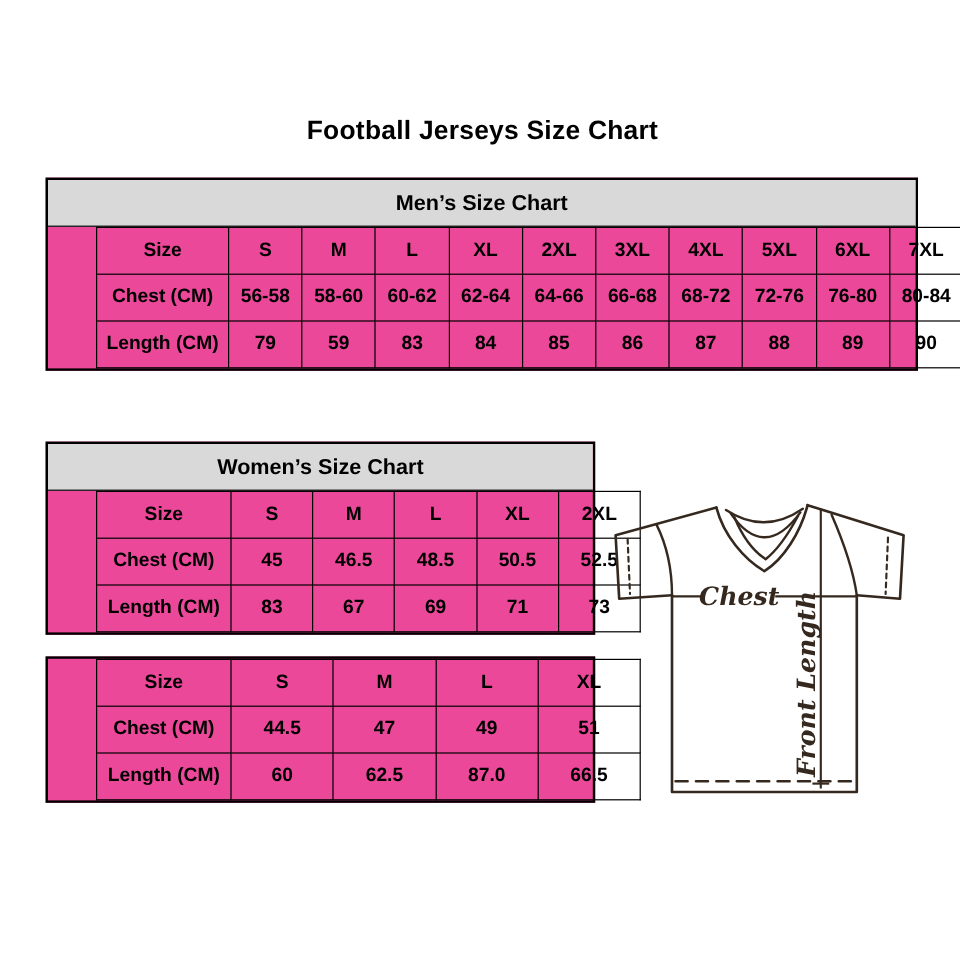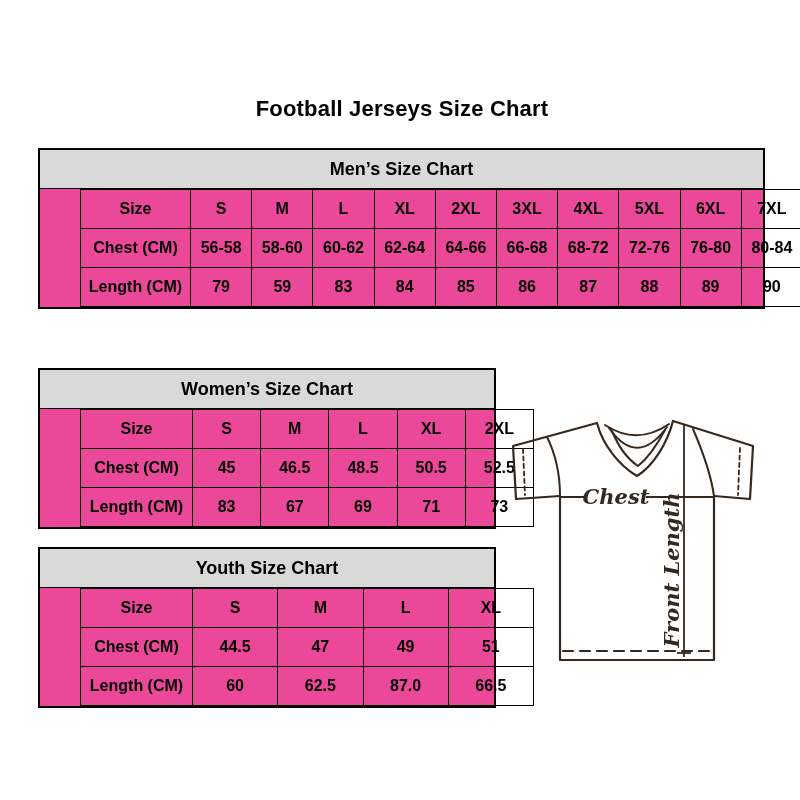--- a/index.html
+++ b/index.html
@@ -128,21 +128,20 @@
             <td>67</td>
             <td>69</td>
             <td>71</td>
             <td>73</td>
           </tr>
         </tbody>
     </table>
   </div>
 
   <div class="size-table" id="youth-table">
-    <div class="thead">Youth Size Chart</div>
     <table>
       <colgroup>
           <col class="label-col">
         </colgroup>
       <tbody>
           <tr>
             <th>Size</th>
             <td>S</td>
             <td>M</td>
             <td>L</td>

